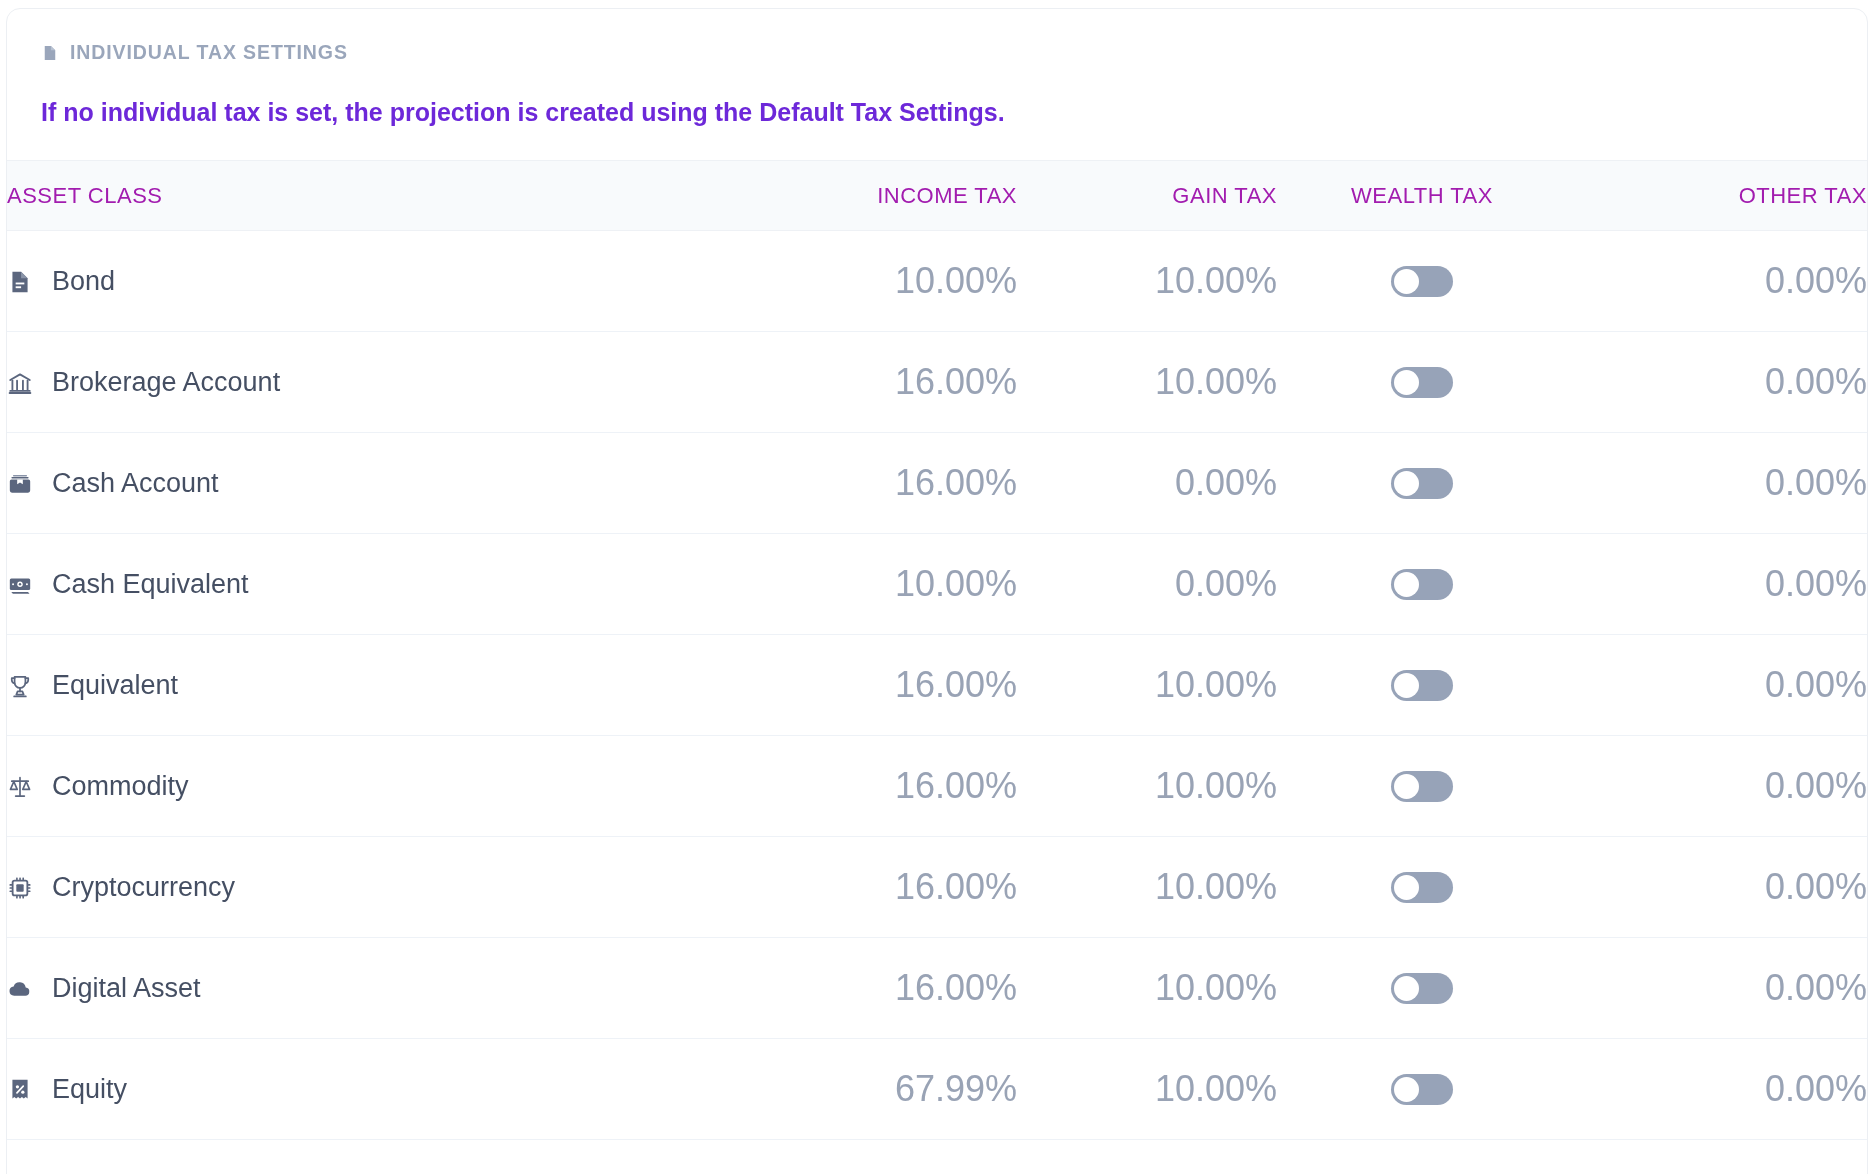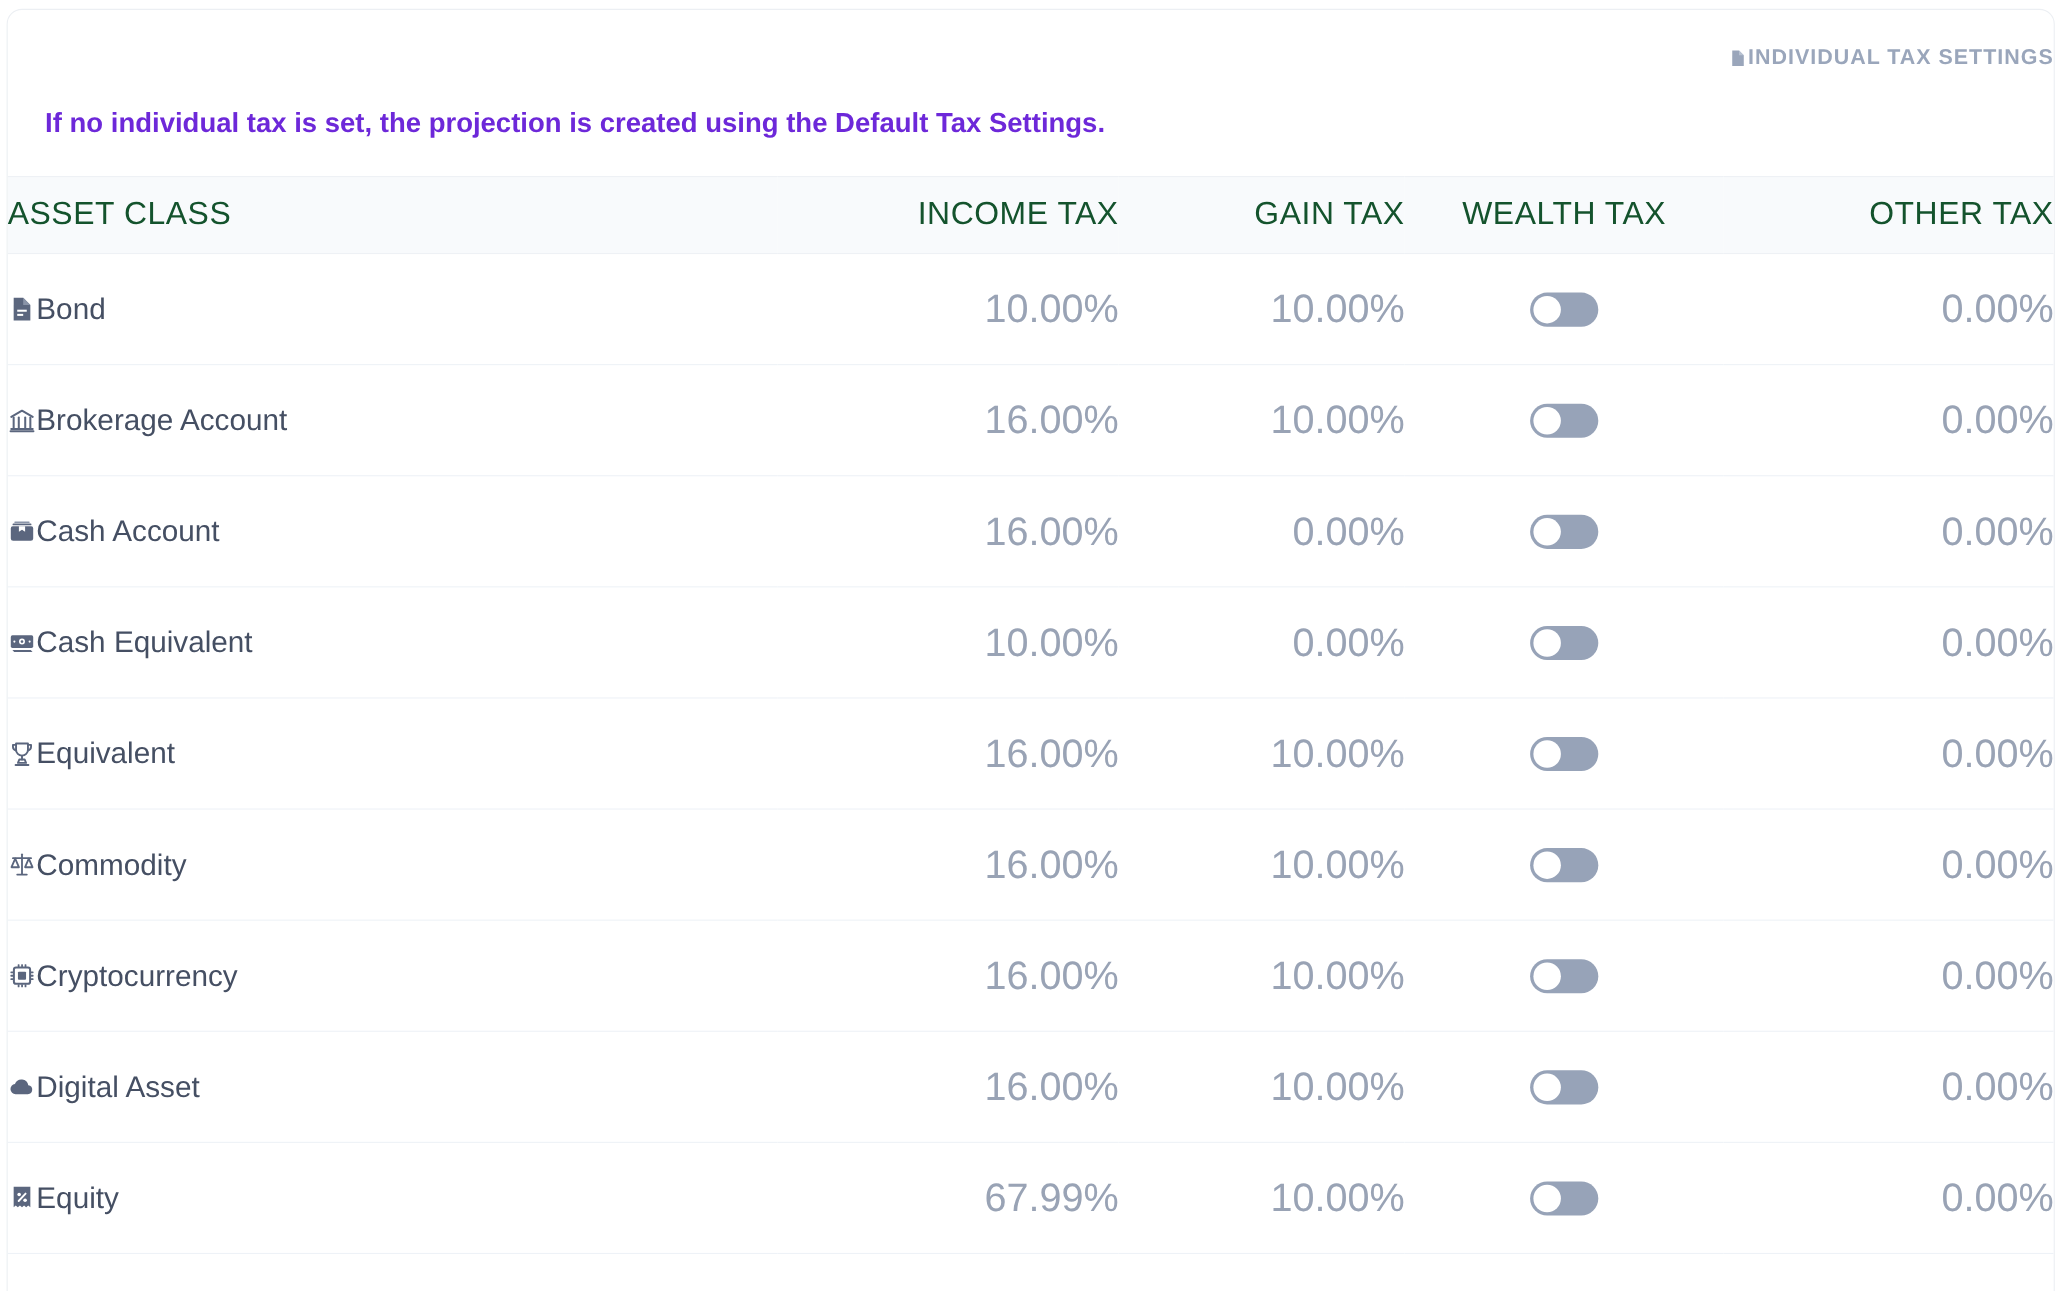--- a/index.html
+++ b/index.html
@@ -35,22 +35,22 @@
   }
 
   
   .card-head {
     padding: 32px 0 0 34px;
   }
 
   .card-title-row {
     display: flex;
     align-items: center;
+    gap: 11px;
     height: 24px;
-    justify-content: flex-end;
   }
 
   .title-icon {
     width: 18px;
     height: 22px;
     display: block;
     flex: 0 0 auto;
   }
 
   .card-title {
@@ -80,24 +80,24 @@
     table-layout: fixed;
   }
 
   .table thead tr {
     background: #f8fafc;
     border-top: 1px solid #eef1f5;
     border-bottom: 1px solid #eef1f5;
   }
 
   .table th {
-    font-size: 29px;
+    font-size: 22px;
     font-weight: 400;
     letter-spacing: 0.5px;
-    color: #14532d;
+    color: #a21caf;
     text-transform: uppercase;
     height: 70px;
     padding: 0;
     vertical-align: middle;
     box-sizing: border-box;
   }
 
   .th-asset   { text-align: left;  padding-left: 34px; width: 700px; }
   .th-income  { text-align: right; padding-right: 72px; width: 310px; }
   .th-gain    { text-align: right; padding-right: 50px; width: 260px; }
@@ -115,21 +115,22 @@
     box-sizing: border-box;
   }
 
   .td-asset {
     text-align: left;
     padding-left: 34px;
   }
 
   .asset-cell {
     display: flex;
-    align-items: center;
+    align-items: flex-end;
+    gap: 19px;
   }
 
   .asset-icon {
     width: 26px;
     height: 26px;
     flex: 0 0 auto;
     display: block;
     color: #5b667e;
   }
 

